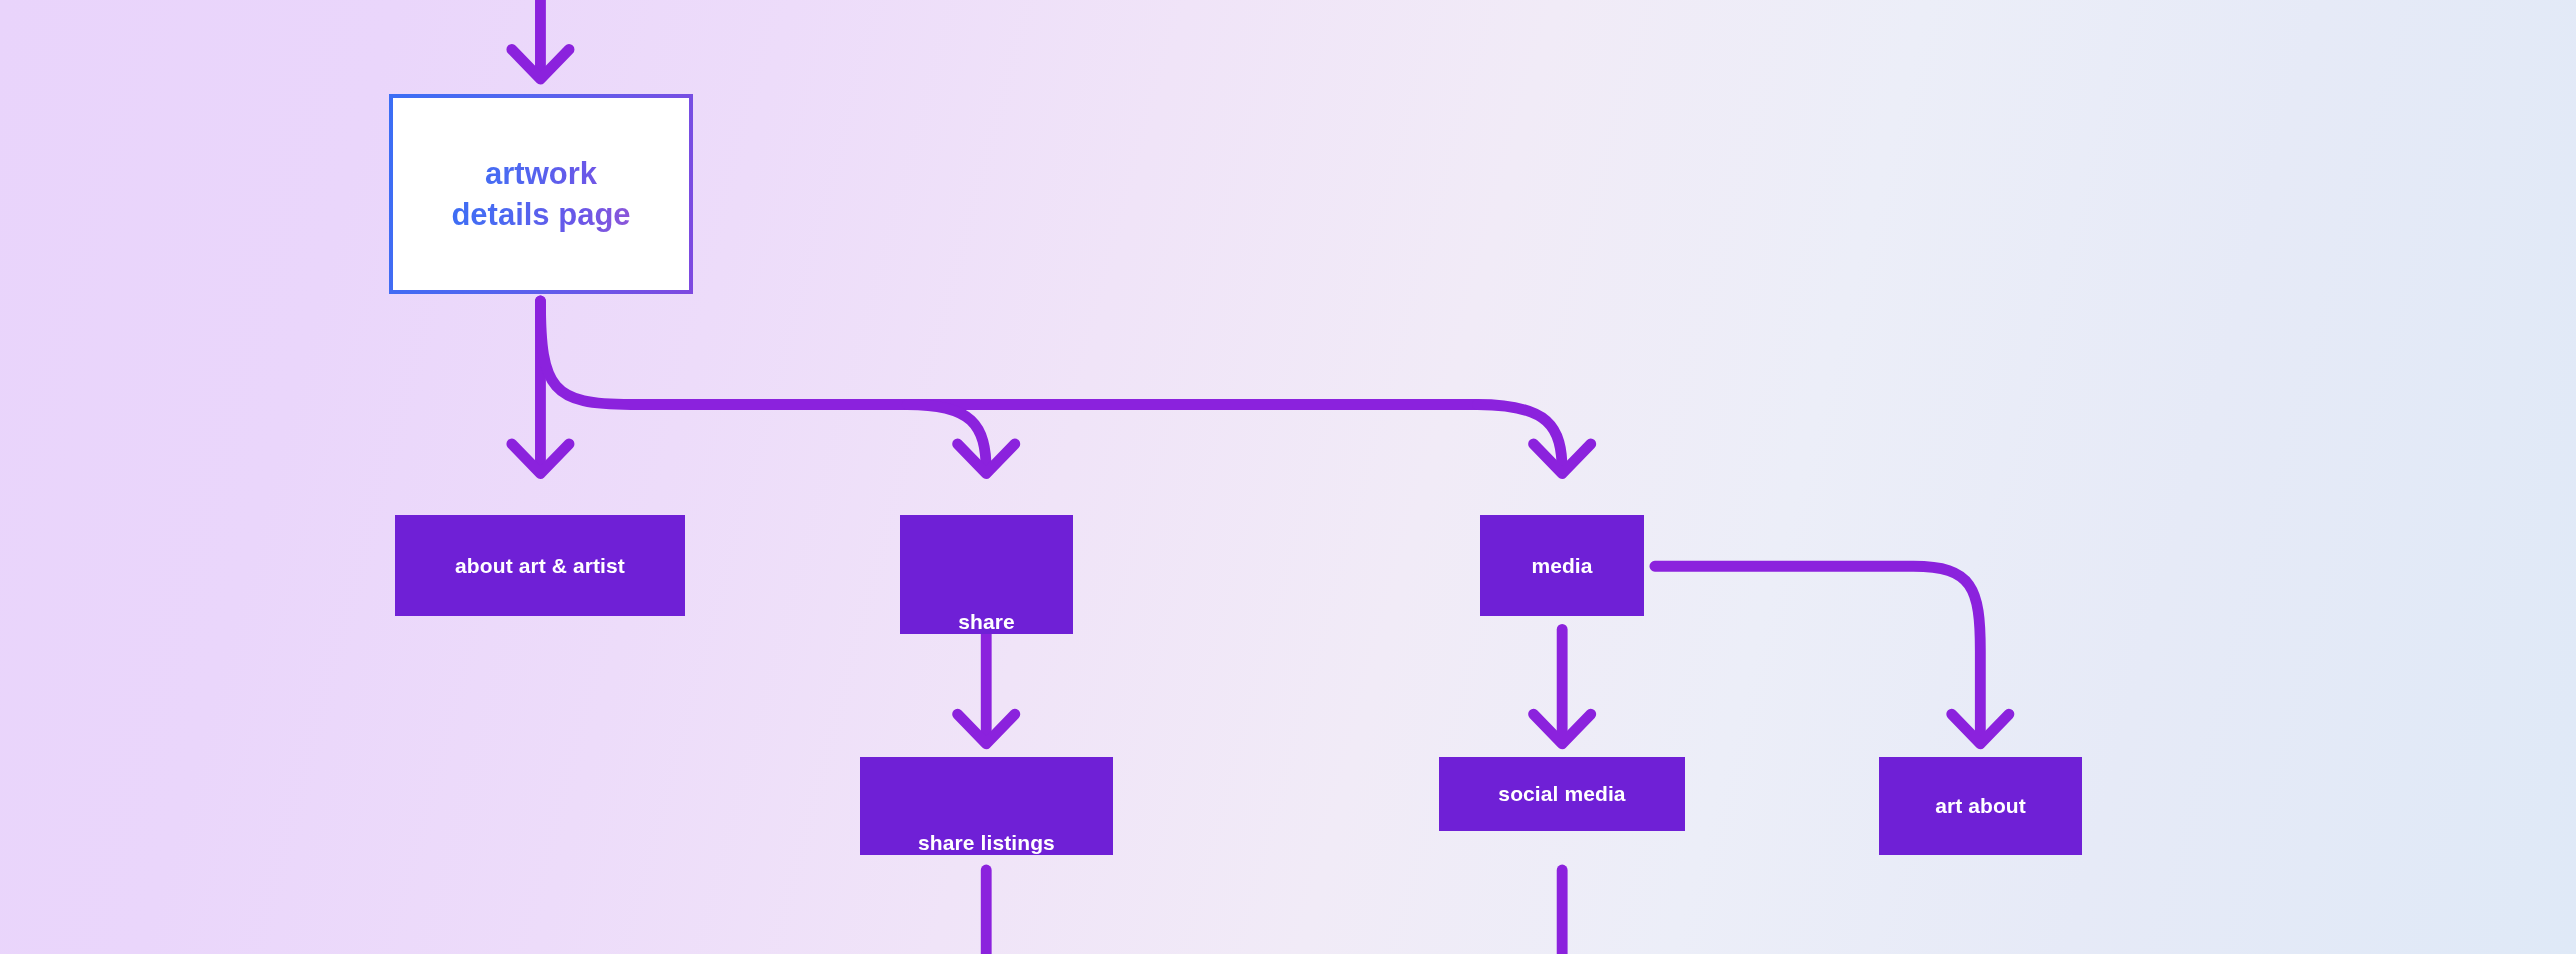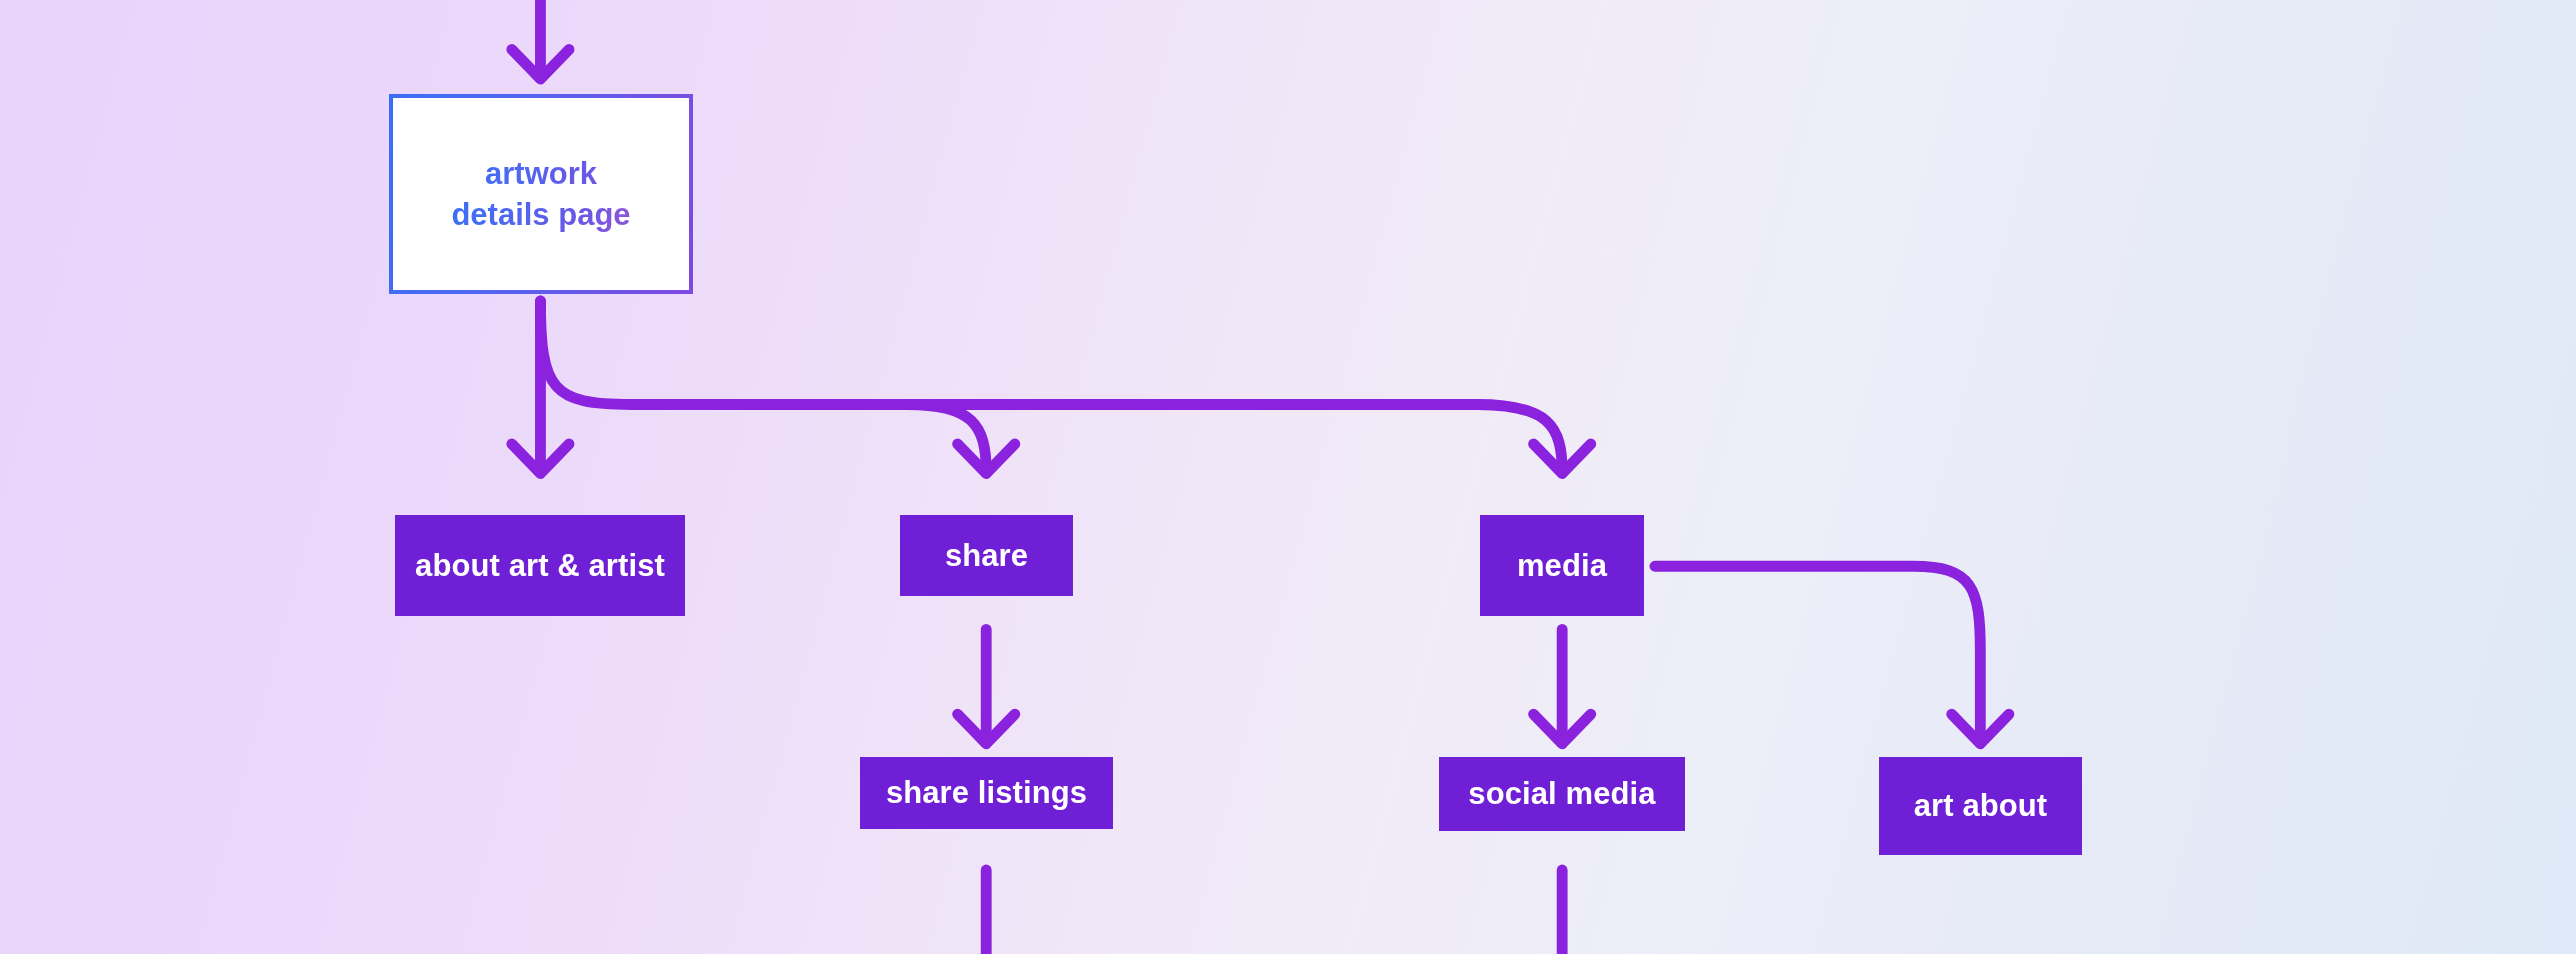--- a/index.html
+++ b/index.html
@@ -44,21 +44,21 @@
     position: absolute;
     display: flex;
     align-items: center;
     justify-content: center;
     text-align: center;
   }
 
   .node-solid {
     background: #6f20d6;
     color: #ffffff;
-    font-size: 31px;
+    font-size: 21px;
     font-weight: bold;
     letter-spacing: 0.1px;
   }
 
   .node-outline {
     background: #ffffff;
     border: 4px solid transparent;
     background-image:
        linear-gradient(#ffffff, #ffffff),
        linear-gradient(100deg, #3b6ef5 0%, #4f67f0 35%, #6a57e8 70%, #7e49e0 100%);
@@ -150,29 +150,29 @@
 
   <div class="node node-outline" style="left:389px; top:94px; width:304px; height:200px;">
     <span class="node-label">artwork
 details page</span>
   </div>
 
   <div class="node node-solid" style="left:395px; top:515px; width:290px; height:101px;">
     <span class="node-label">about art &amp; artist</span>
   </div>
 
-  <div class="node node-solid" style="left:900px; top:515px; width:173px; height:81px;">
+  <div class="node node-solid" style="left:900px; top:515px; width:173px; height:119px;align-items:flex-end;">
     <span class="node-label">share</span>
   </div>
 
   <div class="node node-solid" style="left:1480px; top:515px; width:164px; height:101px;">
     <span class="node-label">media</span>
   </div>
 
-  <div class="node node-solid" style="left:860px; top:757px; width:253px; height:72px;">
+  <div class="node node-solid" style="left:860px; top:757px; width:253px; height:98px;align-items:flex-end;">
     <span class="node-label">share listings</span>
   </div>
 
   <div class="node node-solid" style="left:1439px; top:757px; width:246px; height:74px;">
     <span class="node-label">social media</span>
   </div>
 
   <div class="node node-solid" style="left:1879px; top:757px; width:203px; height:98px;">
     <span class="node-label">art about</span>
   </div>

